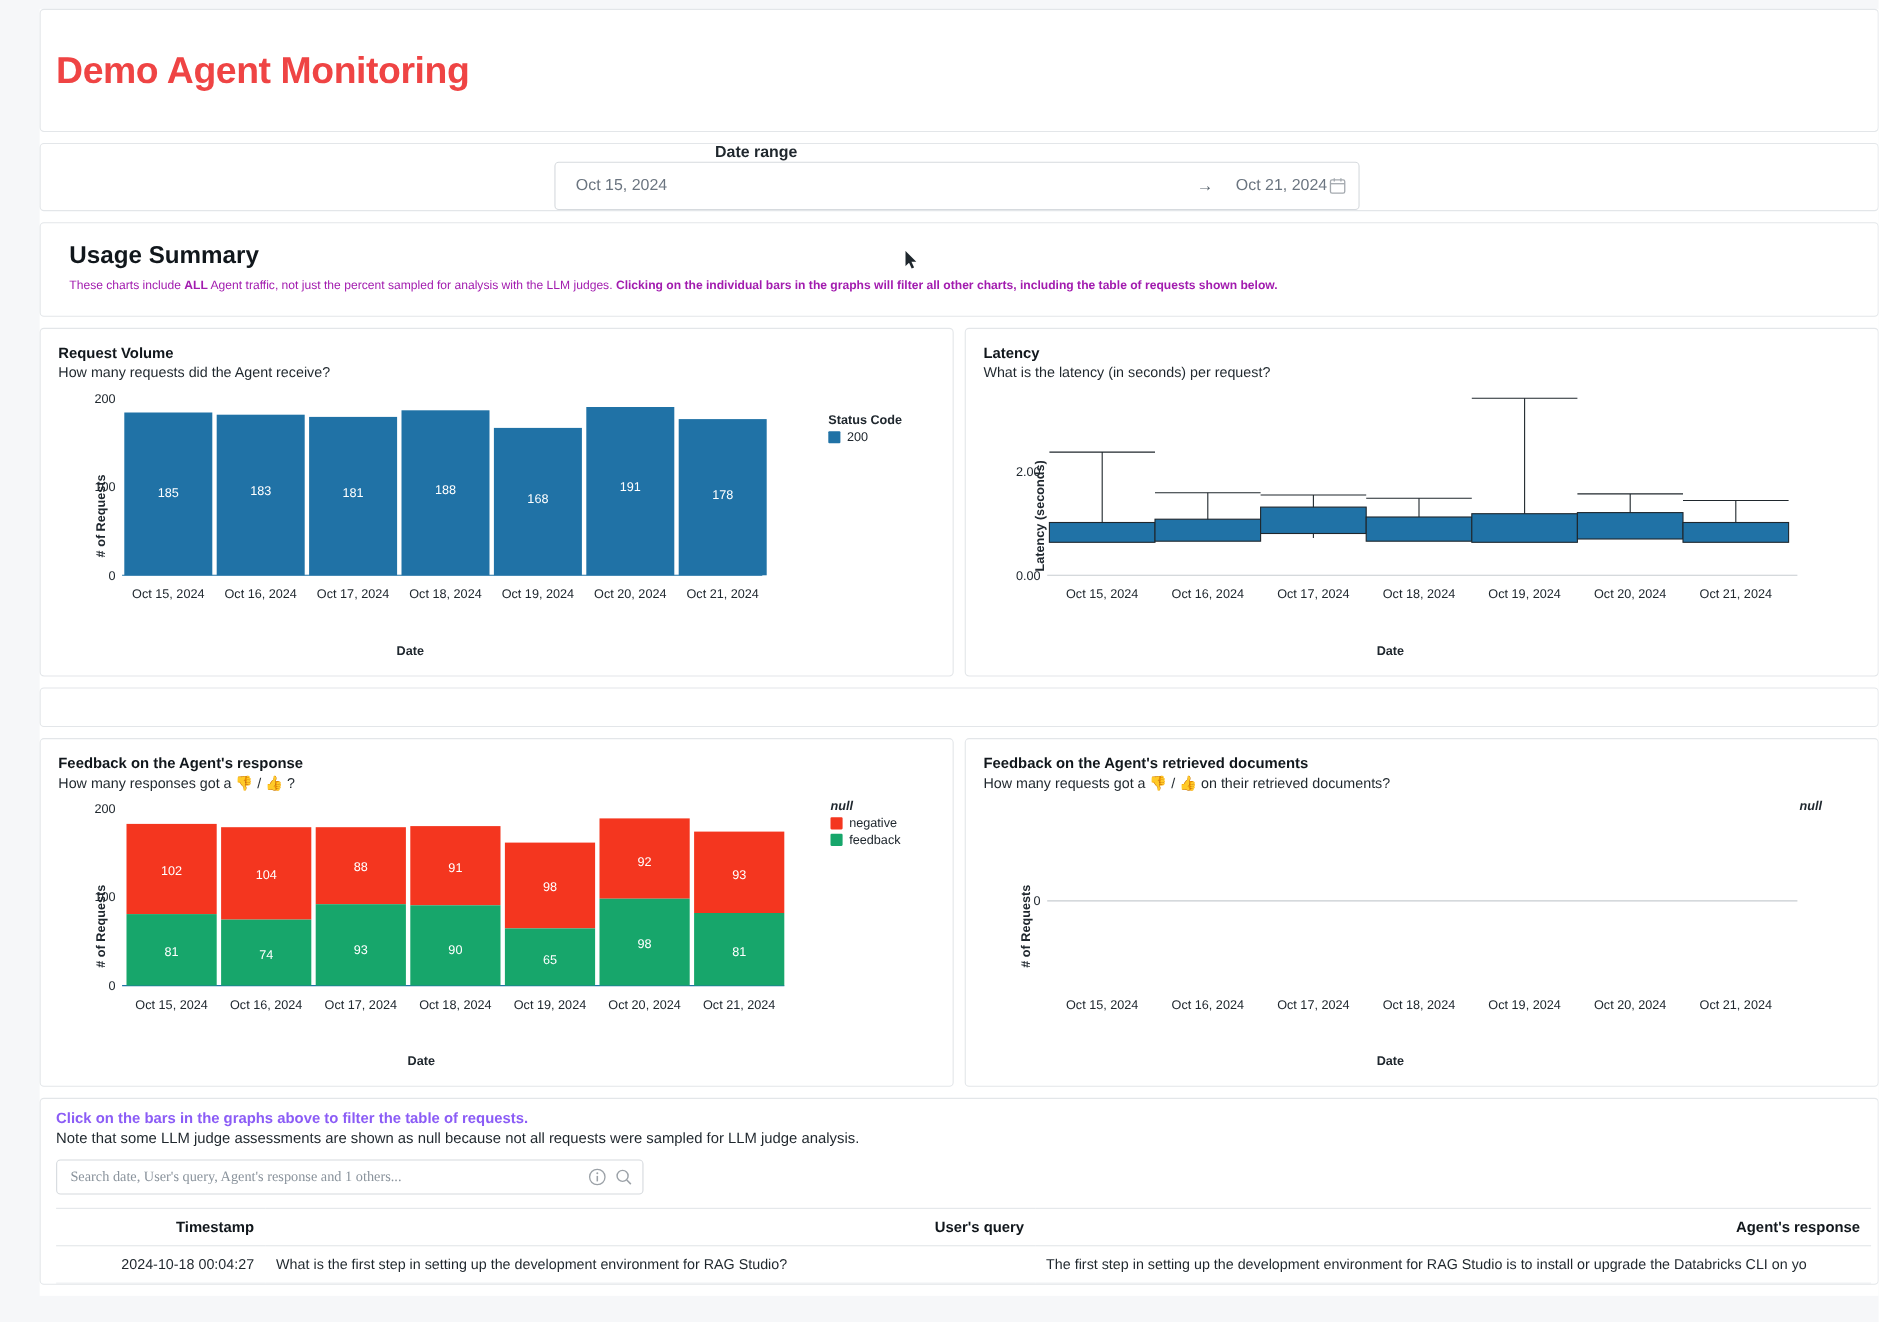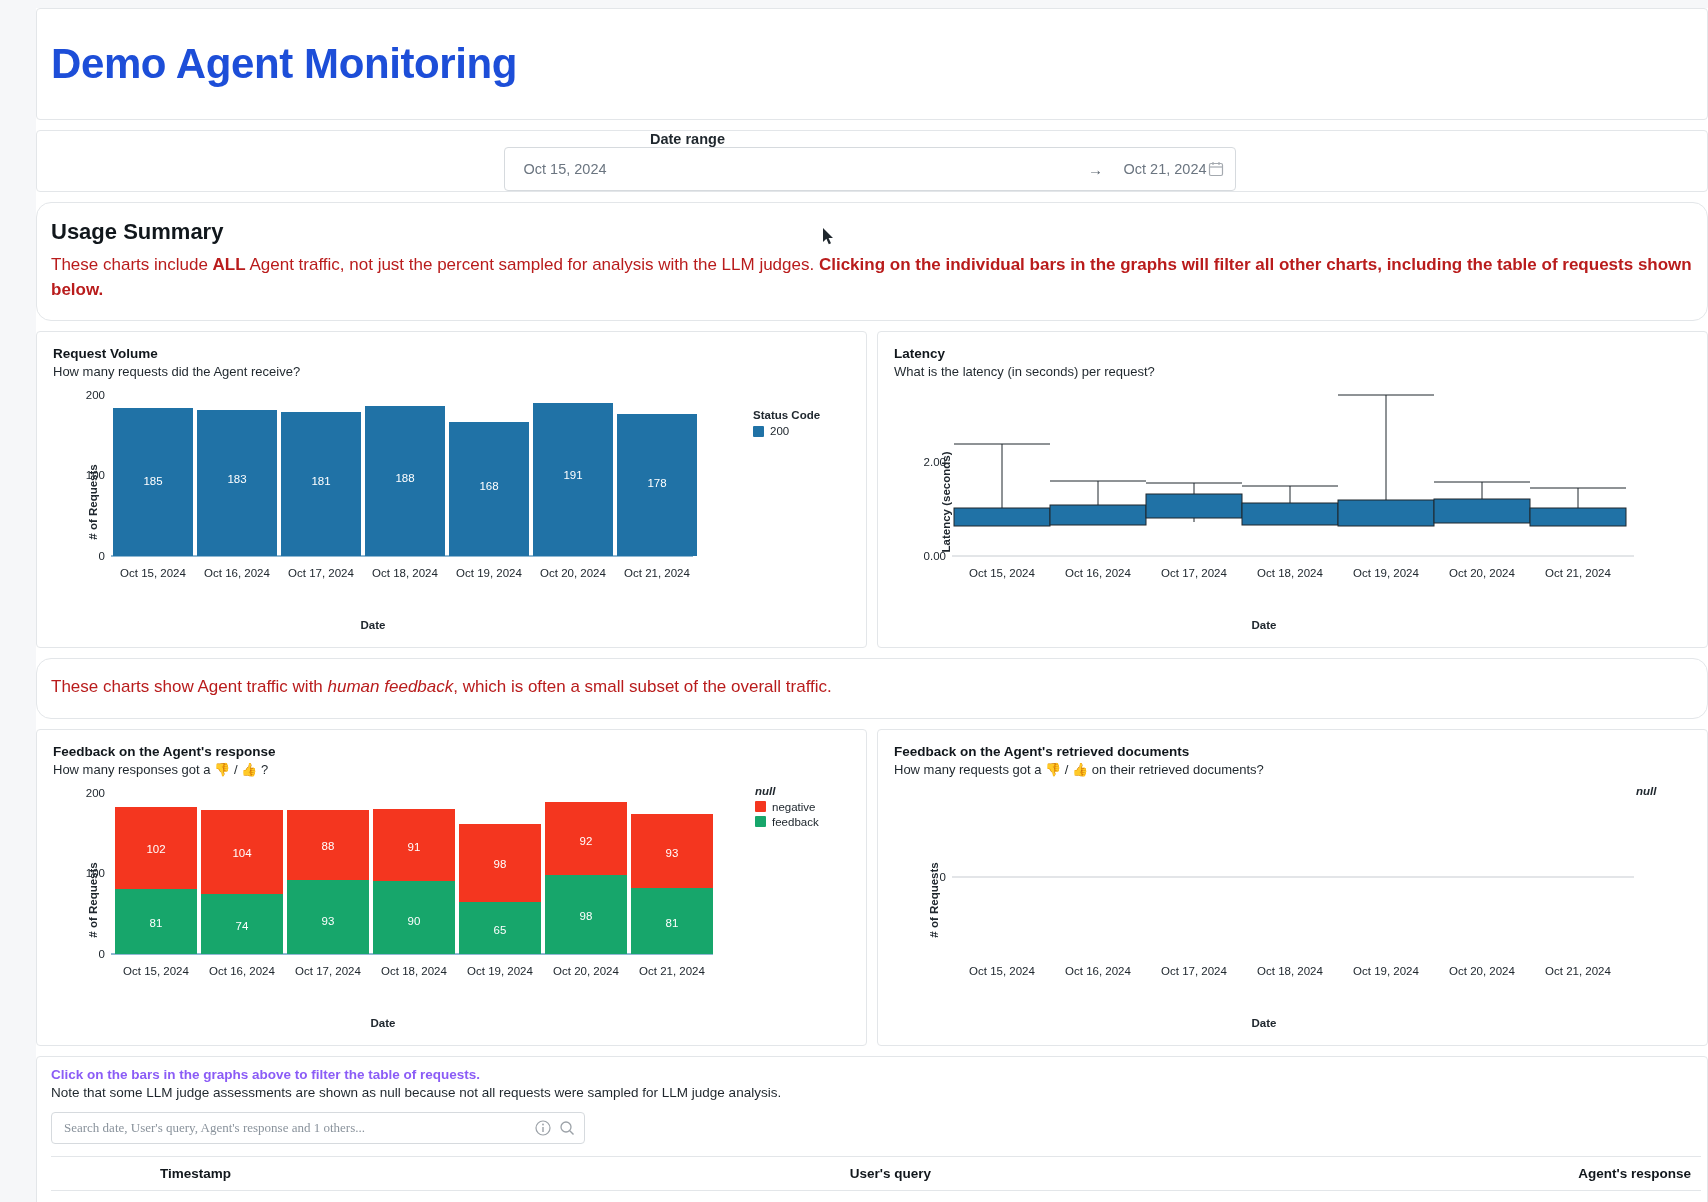--- a/index.html
+++ b/index.html
@@ -30,25 +30,25 @@
   }
 
   
   .header {
     height: 112px;
     display: flex;
     align-items: center;
     padding-left: 14px;
   }
   .header h1 {
-    font-size: 42px;
+    font-size: 34px;
     font-weight: bold;
     letter-spacing: -0.4px;
     margin: 0;
-    color: #1d4ed8;
+    color: #ef4444;
   }
 
   
   .daterange {
     height: 62px;
     display: flex;
     align-items: center;
     padding: 0 18px 0 14px;
     flex-direction: column;
   }
@@ -70,34 +70,33 @@
     font-size: 14.5px;
     color: #6b7580;
   }
   .dr-from { width: 560px; padding-left: 8px; }
   .dr-arrow { width: 40px; text-align: center; color: #5a646e; font-size: 15px; }
   .dr-to { flex: 1; padding-left: 8px; }
   .cal-icon { width: 18px; height: 18px; opacity: .55; }
 
   
   .section {
-    padding: 16px 14px 18px 14px;
-    border-radius: 15px;
+    padding: 16px 14px 18px 26px;
   }
   .section h2 {
     margin: 0 0 8px 0;
     font-size: 22px;
     font-weight: bold;
     color: #11171c;
   }
   .section p {
     margin: 0;
-    font-size: 17px;
+    font-size: 11px;
     line-height: 1.45;
-    color: #b91c1c;
+    color: #a21caf;
   }
   .b { font-weight: bold; }
   .i { font-style: italic; }
 
   
   .chart-row {
     display: flex;
     gap: 10px;
     margin-bottom: 10px;
   }
@@ -345,21 +344,20 @@
             <text class="tick" x="492" y="190" text-anchor="middle">Oct 19, 2024</text>
             <text class="tick" x="588" y="190" text-anchor="middle">Oct 20, 2024</text>
             <text class="tick" x="684" y="190" text-anchor="middle">Oct 21, 2024</text>
           </svg>
         </div>
         <div class="axis-x-title" style="width:740px">Date</div>
       </div>
     </div>
 
     <div class="card section">
-      <p><span>These charts show Agent traffic with </span><span class="i">human feedback</span><span>, which is often a small subset of the overall traffic.</span></p>
     </div>
 
     <div class="chart-row">
 
       <div class="chart-card">
         <div class="chart-title">Feedback on the Agent's response</div>
         <div class="chart-sub">How many responses got a 👎 / 👍 ?</div>
         <div class="plot-wrap">
           <span class="axis-y-title"># of Requests</span>
           <svg width="740" height="200" viewBox="0 0 740 200">

